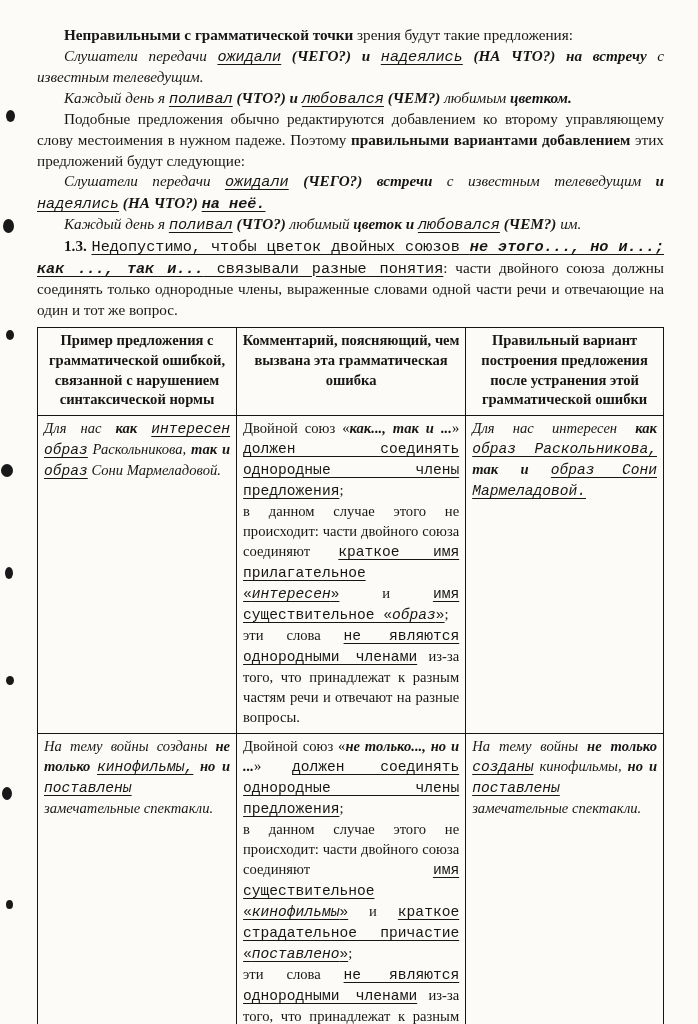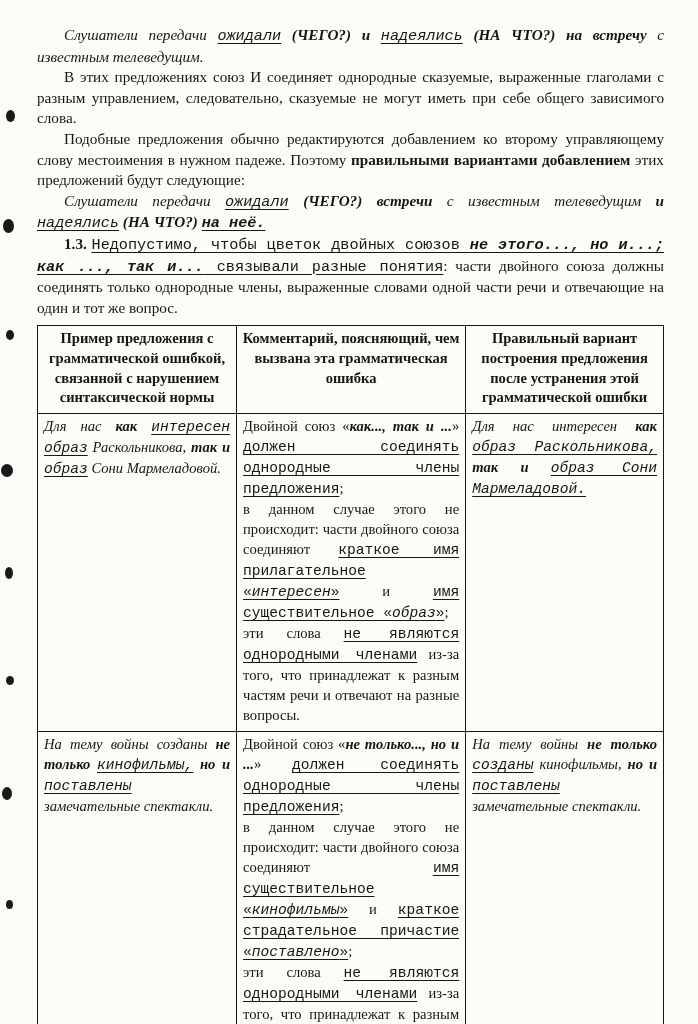--- a/index.html
+++ b/index.html
@@ -70,24 +70,26 @@
     background: #191919;
     border-radius: 50%;
   }
 </style>
 </head>
 <body>
 
 <div class="page">
   <div class="content">
 
+    <p class="para"><span class="b">Неправильными с грамматической точки</span><span> зрения будут такие предложения:</span></p>
     <p class="para"><span class="i">Слушатели передачи </span><span class="i u">ожидали</span><span class="i"> </span><span class="b i">(ЧЕГО?)</span><span class="i"> </span><span class="b i">и</span><span class="i"> </span><span class="i u">надеялись</span><span class="i"> </span><span class="b i">(НА ЧТО?)</span><span class="i"> </span><span class="b i">на встречу</span><span class="i"> с известным телеведущим.</span></p>
-    <p class="para"><span>В этих предложениях союз И соединяет однородные сказуемые, выраженные глаголами с разным управлением, следовательно, сказуемые не могут иметь при себе общего зависимого слова.</span></p>
+    <p class="para"><span class="i">Каждый день я </span><span class="i u">поливал</span><span class="i"> </span><span class="b i">(ЧТО?)</span><span class="i"> </span><span class="b i">и</span><span class="i"> </span><span class="i u">любовался</span><span class="i"> </span><span class="b i">(ЧЕМ?)</span><span class="i"> любимым </span><span class="b i">цветком.</span></p>
     <p class="para"><span>Подобные предложения обычно редактируются добавлением ко второму управляющему слову местоимения в нужном падеже. Поэтому </span><span class="b">правильными вариантами добавлением</span><span> этих предложений будут следующие:</span></p>
     <p class="para"><span class="i">Слушатели передачи </span><span class="i u">ожидали</span><span class="i"> </span><span class="b i">(ЧЕГО?)</span><span class="i"> </span><span class="b i">встречи</span><span class="i"> с известным телеведущим </span><span class="b i">и</span><span class="i"> </span><span class="i u">надеялись</span><span class="i"> </span><span class="b i">(НА ЧТО?)</span><span class="i"> </span><span class="b i u">на неё.</span></p>
+    <p class="para"><span class="i">Каждый день я </span><span class="i u">поливал</span><span class="i"> </span><span class="b i">(ЧТО?)</span><span class="i"> любимый </span><span class="b i">цветок и</span><span class="i"> </span><span class="i u">любовался</span><span class="i"> </span><span class="b i">(ЧЕМ?)</span><span class="i"> им.</span></p>
     <p class="para"><span class="b">1.3.</span><span> </span><span class="u">Недопустимо, чтобы цветок двойных союзов </span><span class="b i u">не этого..., но и...; как ..., так и...</span><span class="u"> связывали разные понятия</span><span>: части двойного союза должны соединять только однородные члены, выраженные словами одной части речи и отвечающие на один и тот же вопрос.</span></p>
 
     <table class="gtable">
       <colgroup>
         <col class="col-ex">
         <col class="col-com">
         <col class="col-corr">
       </colgroup>
       <thead>
         <tr>

